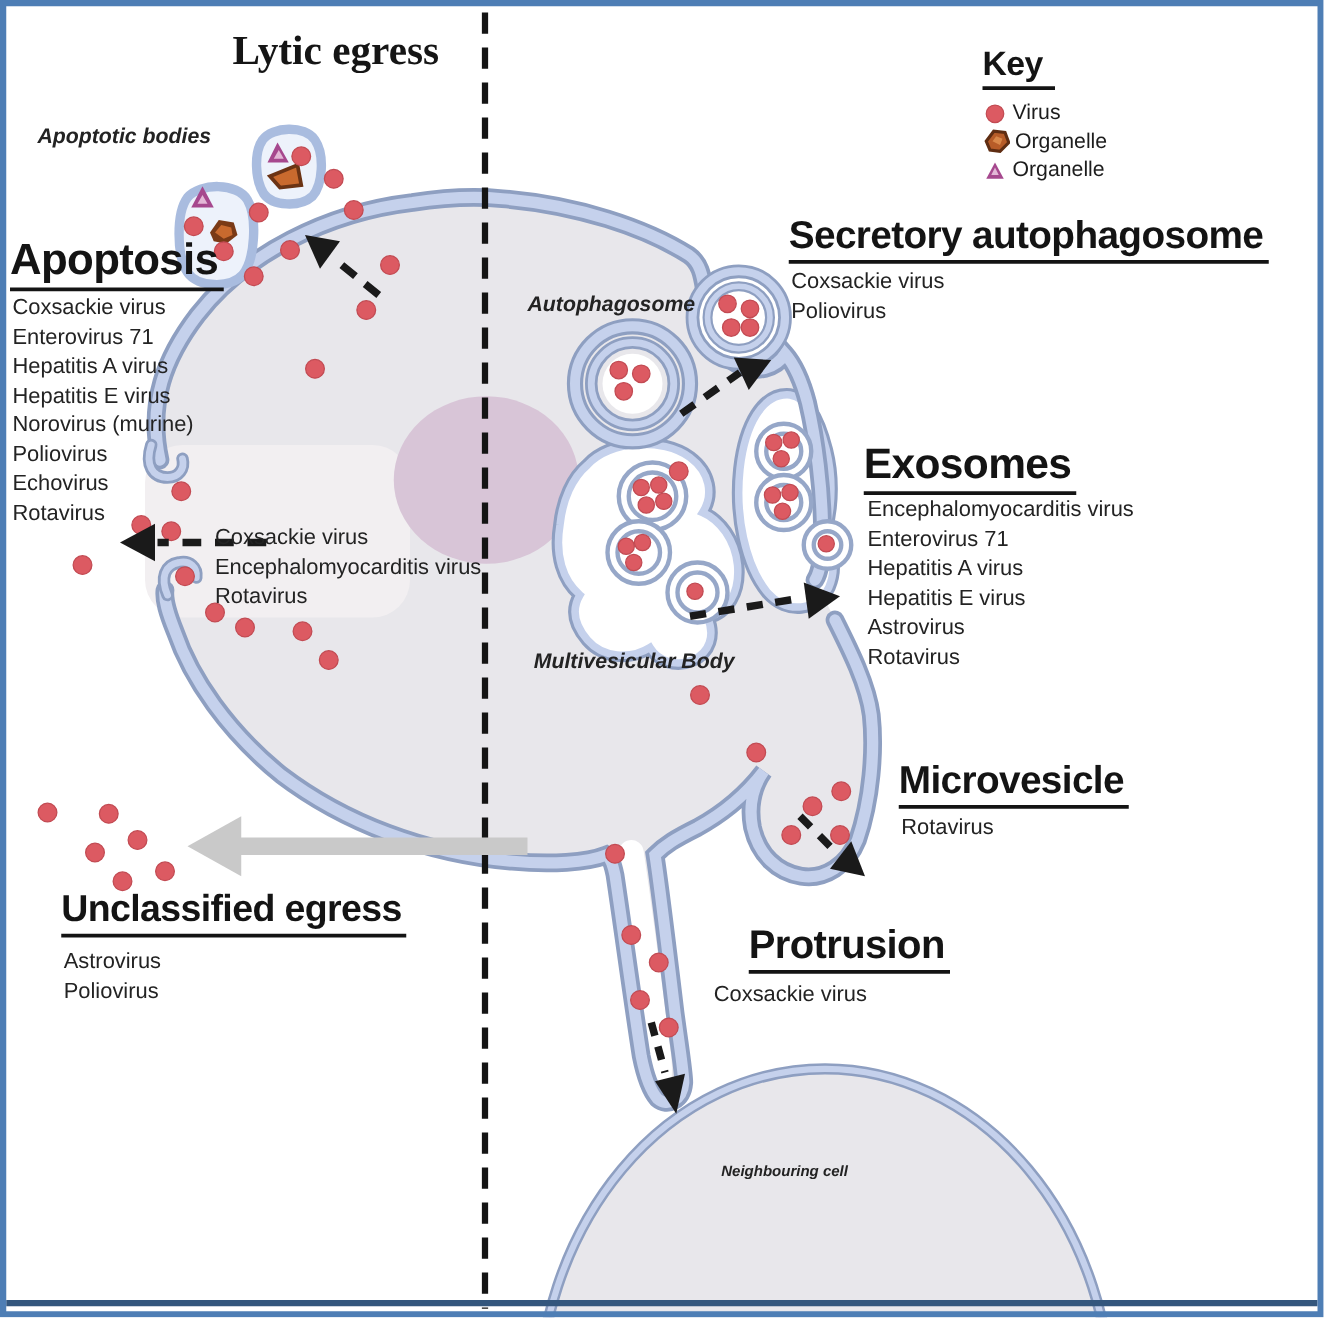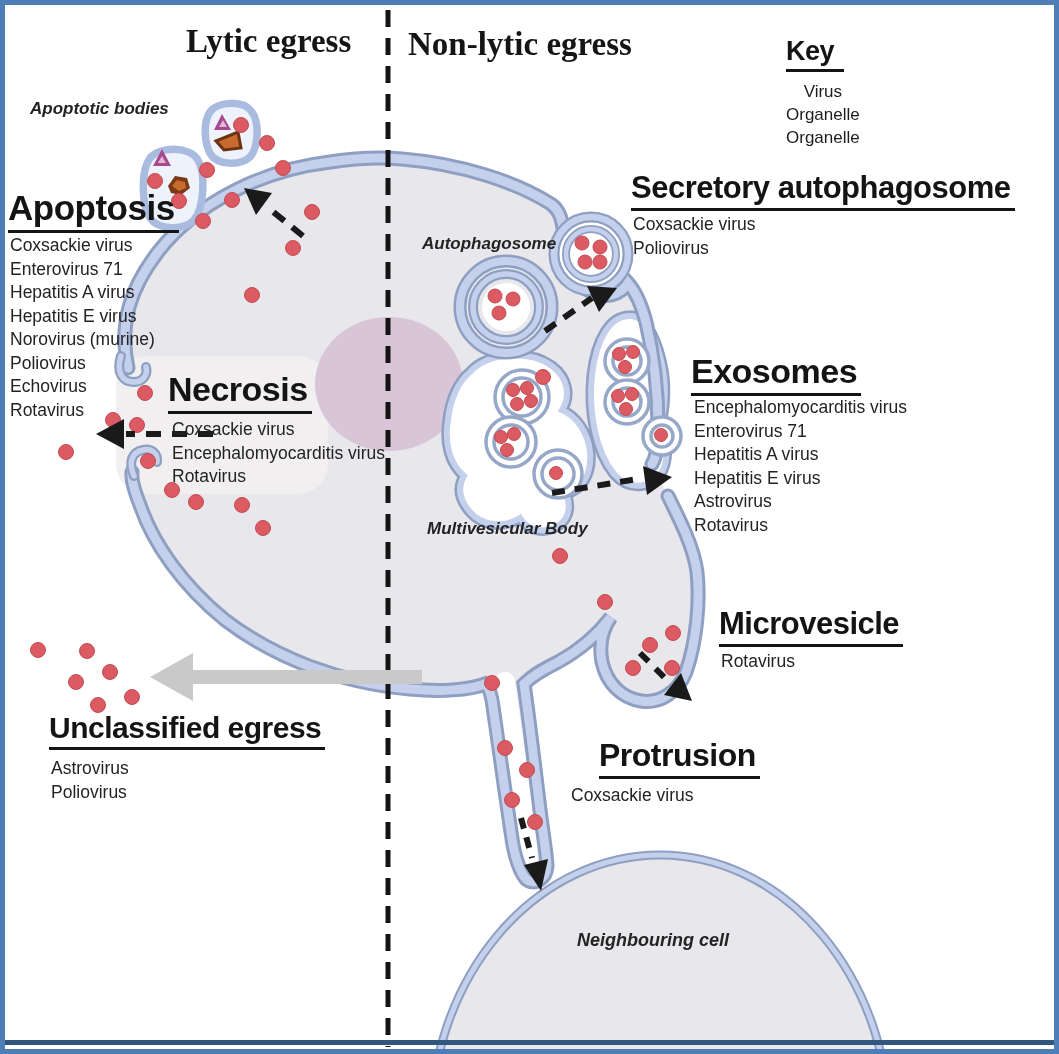--- a/index.html
+++ b/index.html
@@ -5,21 +5,21 @@
   html,body{margin:0;padding:0;background:#fff;}
   #stage{position:relative;width:1059px;height:1054px;overflow:hidden;background:#fff;
          font-family:"Liberation Sans",sans-serif;color:#1d1d1d;}
   #art{position:absolute;left:0;top:0;}
   .txt{position:absolute;white-space:nowrap;}
   .heading{font-weight:700;letter-spacing:-0.5px;display:inline-block;
            border-bottom:3px solid #141414;padding:0 4px 2px 0;color:#141414;}
   .vlist{font-size:17.5px;line-height:23.5px;color:#232323;}
   .lbl{font-style:italic;font-size:17px;color:#232323;font-weight:bold;}
   .title{font-family:"Liberation Serif",serif;font-weight:700;font-size:33px;color:#151515;}
-  .keyrow{display:flex;align-items:center;gap:4px;font-size:17px;color:#1d1d1d;height:23px;flex-direction:column;}
+  .keyrow{display:flex;align-items:center;gap:4px;font-size:17px;color:#1d1d1d;height:23px;}
   .virus{fill:#dc5a62;stroke:#c24b53;stroke-width:1;}
   .vring{fill:#ffffff;stroke:#96a7c8;stroke-width:3.5;}
   .mem-d{fill:none;stroke:#8e9fc1;stroke-linecap:round;}
   .mem-l{fill:none;stroke:#c5d1ec;stroke-linecap:round;}
   .dash{fill:none;stroke:#1a1a1a;stroke-width:6;}
   .ahead{fill:#1a1a1a;}
 </style>
 </head>
 <body>
 
@@ -288,21 +288,20 @@
   <g>
     <rect x="188" y="670" width="234" height="14" fill="#c9c9c9"></rect>
     <polygon points="150,677 193,653 193,701" fill="#c9c9c9"></polygon>
   </g>
 
   <rect x="5" y="1040" width="1049" height="5" fill="#33567d"></rect>
   <rect x="2.5" y="2.5" width="1054" height="1049" fill="none" stroke="#4e7eb5" stroke-width="5"></rect>
 </svg>
 
   <div class="txt title" style="left:186px;top:23px;">Lytic egress</div>
-  <div class="txt title" style="left:408px;top:26px;">Non-lytic egress</div>
 
   <div class="txt" style="left:786px;top:36px;">
     <div class="heading" style="font-size:27px;padding-right:10px;">Key</div>
     <div class="keyrow" style="margin-top:6px;">
       <svg width="20" height="20">
           <circle cx="10" cy="11" r="7" class="virus"></circle>
         </svg>
       <span>Virus</span>
     </div>
     <div class="keyrow">
@@ -330,23 +329,20 @@
       <div>Coxsackie virus</div>
       <div>Enterovirus 71</div>
       <div>Hepatitis A virus</div>
       <div>Hepatitis E virus</div>
       <div>Norovirus (murine)</div>
       <div>Poliovirus</div>
       <div>Echovirus</div>
       <div>Rotavirus</div>
     </div>
 
-  <div class="txt" style="left:168px;top:370px;">
-    <span class="heading" style="font-size:34px;">Necrosis</span>
-  </div>
   <div class="txt vlist" style="left:172px;top:418px;">
       <div>Coxsackie virus</div>
       <div>Encephalomyocarditis virus</div>
       <div>Rotavirus</div>
     </div>
 
   <div class="txt" style="left:49px;top:711px;">
     <span class="heading" style="font-size:30px;">Unclassified egress</span>
   </div>
   <div class="txt vlist" style="left:51px;top:757px;">
@@ -383,15 +379,15 @@
 
   <div class="txt" style="left:569px;top:737px;">
     <span class="heading" style="font-size:32px;margin-left:30px;">Protrusion</span>
   </div>
   <div class="txt vlist" style="left:571px;top:784px;">
       <div>Coxsackie virus</div>
     </div>
 
   <div class="txt lbl" style="left:422px;top:234px;">Autophagosome</div>
   <div class="txt lbl" style="left:427px;top:519px;">Multivesicular Body</div>
-  <div class="txt lbl" style="left:577px;top:930px;font-size:18px;">Neighbouring cell</div>
+  <div class="txt lbl" style="left:577px;top:930px;font-size:12px;">Neighbouring cell</div>
 
 </div>
 
 </body></html>

